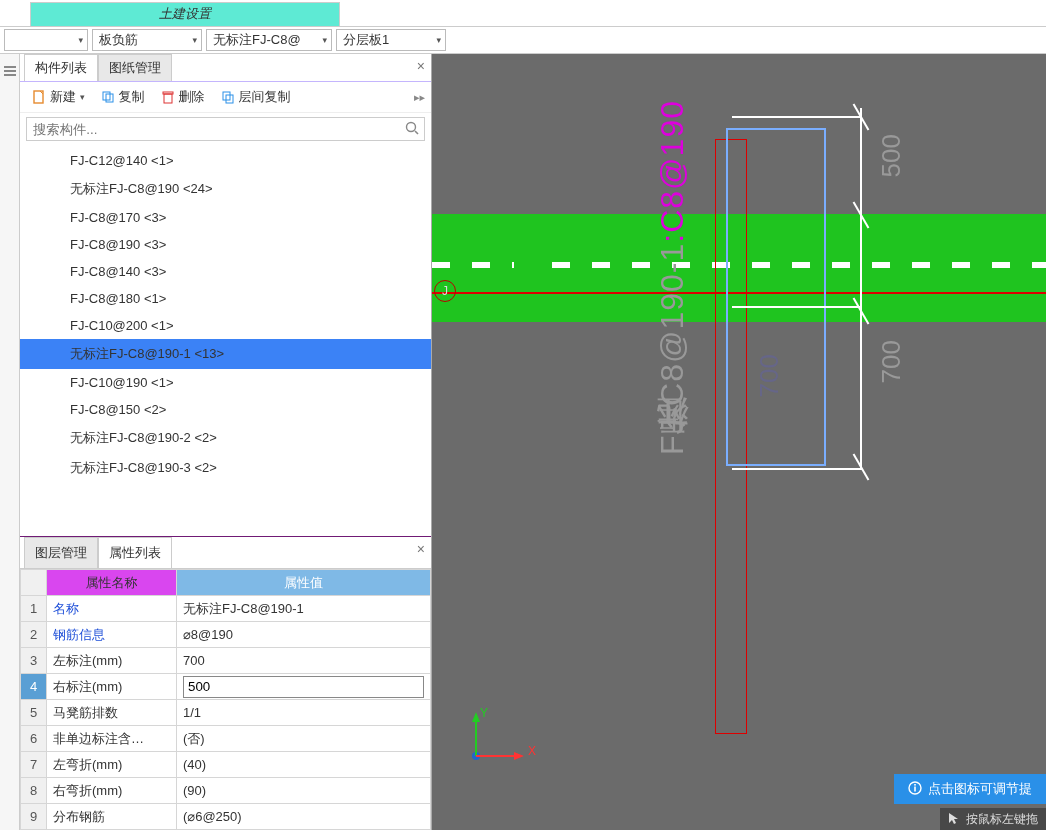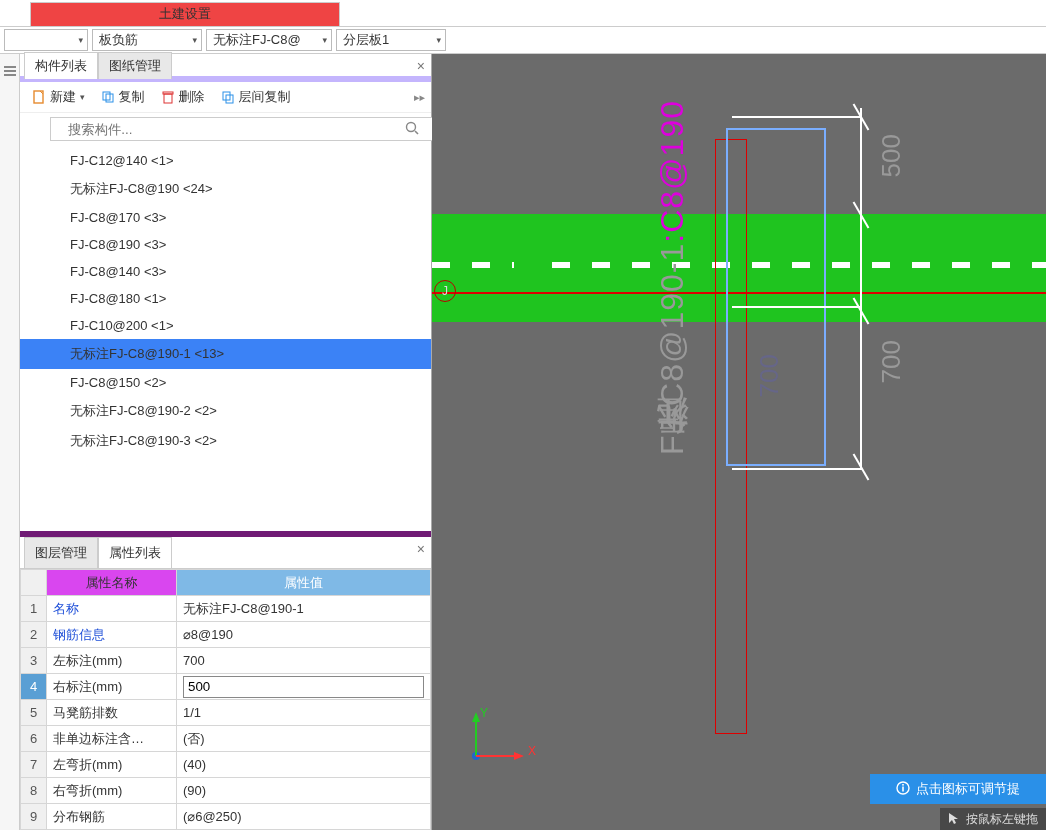--- a/index.html
+++ b/index.html
@@ -1,58 +1,58 @@
 <!DOCTYPE html>
 <html><head>
 <meta charset="utf-8">
 <style>
   * { box-sizing: border-box; }
   html, body { margin: 0; padding: 0; font-family: "Microsoft YaHei", sans-serif; font-size: 13px; color: #333; }
   body { width: 1046px; height: 830px; overflow: hidden; background: #fff; }
 
   
   .top-tabs { display: flex; height: 26px; align-items: flex-end; }
-  .top-tab { width: 310px; height: 24px; border: 1px solid #ccc; background: #ef4444; text-align: center; line-height: 22px; margin-right: 2px; border-bottom: none; }
+  .top-tab { width: 310px; height: 24px; border: 1px solid #ccc; background: #5eead4; text-align: center; line-height: 22px; margin-right: 2px; border-bottom: none; font-style: italic; }
   .top-tab:first-child { margin-left: 30px; }
 
   
   .selector-row { display: flex; height: 28px; align-items: center; border-top: 1px solid #ccc; border-bottom: 1px solid #ccc; padding-left: 4px; }
   .sel { height: 22px; border: 1px solid #bbb; display: flex; align-items: center; justify-content: space-between; padding: 0 4px 0 6px; margin-right: 4px; background: #fff; }
   .sel .caret { font-size: 9px; color: #555; margin-left: 4px; }
   .sel.w0 { width: 84px; } .sel.w1 { width: 110px; } .sel.w2 { width: 126px; } .sel.w3 { width: 110px; }
 
   
   .main { display: flex; height: calc(830px - 26px - 28px); }
   .leftbar { width: 20px; border-right: 1px solid #ccc; background: #f6f6f6; display:flex; flex-direction:column; align-items:center; padding-top:6px; }
   .leftbar-icon { width:14px; height:14px; margin:4px 0; display:flex; align-items:center; justify-content:center; }
   .panel-col { width: 412px; border-right: 1px solid #aaa; display: flex; flex-direction: column; position: relative; }
   .canvas { flex: 1; background: #6b6b6b; position: relative; overflow: hidden; }
 
   
-  .panel-head { display: flex; align-items: center; border-bottom: 6px solid #c4b5fd; height: 28px; padding-left: 4px; position: relative; }
+  .panel-head { display: flex; align-items: center; border-bottom: 1px solid #c4b5fd; height: 28px; padding-left: 4px; position: relative; }
   .close-x { position: absolute; right: 6px; top: 4px; font-size: 14px; color: #777; }
   .panel-tab { padding: 4px 10px; border: 1px solid #ccc; border-bottom: none; background: #e8e8e8; }
   .panel-tab.active { background: #fff; font-weight: 500; }
 
   .toolbar { display: flex; align-items: center; gap: 4px; padding: 4px 6px; border-bottom: 1px solid #eee; }
   .tool-btn { display: flex; align-items: center; gap: 4px; padding: 2px 6px; }
   .tool-icon { width: 14px; height: 14px; display: inline-block; }
   .tool-caret { font-size: 9px; color: #555; }
   .toolbar .more { margin-left: auto; font-size: 11px; color: #888; }
 
   .search-row { padding: 4px 6px; position: relative; }
-  .search-input { width: 100%; height: 24px; padding: 2px 24px 2px 17px; border: 1px solid #ccc; color: #888; margin-left: 24px; }
+  .search-input { width: 100%; height: 24px; padding: 2px 24px 2px 6px; border: 1px solid #ccc; color: #888; }
   .search-icon { position: absolute; right: 12px; top: 8px; width: 14px; height: 14px; }
 
   .list { flex: 1; overflow: auto; padding: 2px 0 6px 0; min-height: 0; }
   .list-item { padding: 6px 6px 6px 50px; white-space: nowrap; }
   .list-item.selected { background: #3b82f6; }
 
   
-  .prop-panel { border-top: 6px solid #701a75; }
+  .prop-panel { border-top: 1px solid #701a75; }
   .prop-tabs { display: flex; align-items: center; border-bottom: 1px solid #ccc; position: relative; padding-left: 4px; }
   .prop-tab { padding: 6px 10px; background: #e8e8e8; border: 1px solid #ccc; border-bottom: none; }
   .prop-tab.active { background: #fff; font-weight: 500; }
 
   .prop-table { width: 100%; border-collapse: collapse; }
   .prop-table th, .prop-table td { border: 1px solid #d6d6d6; height: 26px; padding: 0 6px; text-align: left; }
   .prop-table th { background: #d946ef; font-weight: normal; text-align: center; }
   .prop-table th.val { background: #7fb9e6; color: #fff; }
   .prop-table .idx { width: 26px; text-align: center; background: #f0f0f0; color: #555; }
   .prop-table .idx.selrow { background: #5a9fd4; color: #fff; }
@@ -86,21 +86,21 @@
   .tk3 { left: 414px; top: 256px; }
   .tk4 { left: 414px; top: 412px; }
 
   .vlabel { position: absolute; color: #999; font-size: 26px; font-family: "Segoe UI", sans-serif; writing-mode: vertical-rl; transform: rotate(180deg); }
   .lbl500 { left: 444px; top: 80px; }
   .lbl700b{ left: 444px; top: 286px; }
   .lbl700a{ left: 322px; top: 300px; color: #668; }
   .rebar-lbl { left: 218px; top: 46px; font-size: 32px; letter-spacing: 1px; }
   .rebar-lbl .hi { color: #d0d; }
 
-  .tip-badge { position: absolute; right: 0; bottom: 26px; background: #2a90e8; color: #fff; font-size: 13px; padding: 6px 26px; display:flex; align-items:flex-end; gap:6px; }
+  .tip-badge { position: absolute; right: 0; bottom: 26px; background: #2a90e8; color: #fff; font-size: 13px; padding: 6px 14px; display:flex; align-items:flex-end; gap:6px; }
   .status-strip { position: absolute; right: 0; bottom: 0; height: 22px; background: #484848; color: #ddd; font-size: 12px; display: flex; align-items: center; padding: 0 8px; gap: 6px; }
 </style>
 </head>
 <body>
 
 <div class="top-tabs">
   <div class="top-tab">土建设置</div>
 </div>
 
 <div class="selector-row">
@@ -194,20 +194,21 @@
 
     <div class="list" id="comp-list">
         <div class="list-item">FJ-C12@140 &lt;1&gt;</div>
         <div class="list-item">无标注FJ-C8@190 &lt;24&gt;</div>
         <div class="list-item">FJ-C8@170 &lt;3&gt;</div>
         <div class="list-item">FJ-C8@190 &lt;3&gt;</div>
         <div class="list-item">FJ-C8@140 &lt;3&gt;</div>
         <div class="list-item">FJ-C8@180 &lt;1&gt;</div>
         <div class="list-item">FJ-C10@200 &lt;1&gt;</div>
         <div class="list-item selected">无标注FJ-C8@190-1 &lt;13&gt;</div>
+        <div class="list-item">FJ-C10@190 &lt;1&gt;</div>
         <div class="list-item">FJ-C8@150 &lt;2&gt;</div>
         <div class="list-item">无标注FJ-C8@190-2 &lt;2&gt;</div>
         <div class="list-item">无标注FJ-C8@190-3 &lt;2&gt;</div>
       </div>
 
     <div class="prop-panel">
       <div class="prop-tabs">
         <div class="prop-tab">图层管理</div>
         <div class="prop-tab active">属性列表</div>
         <div class="close-x">×</div>

